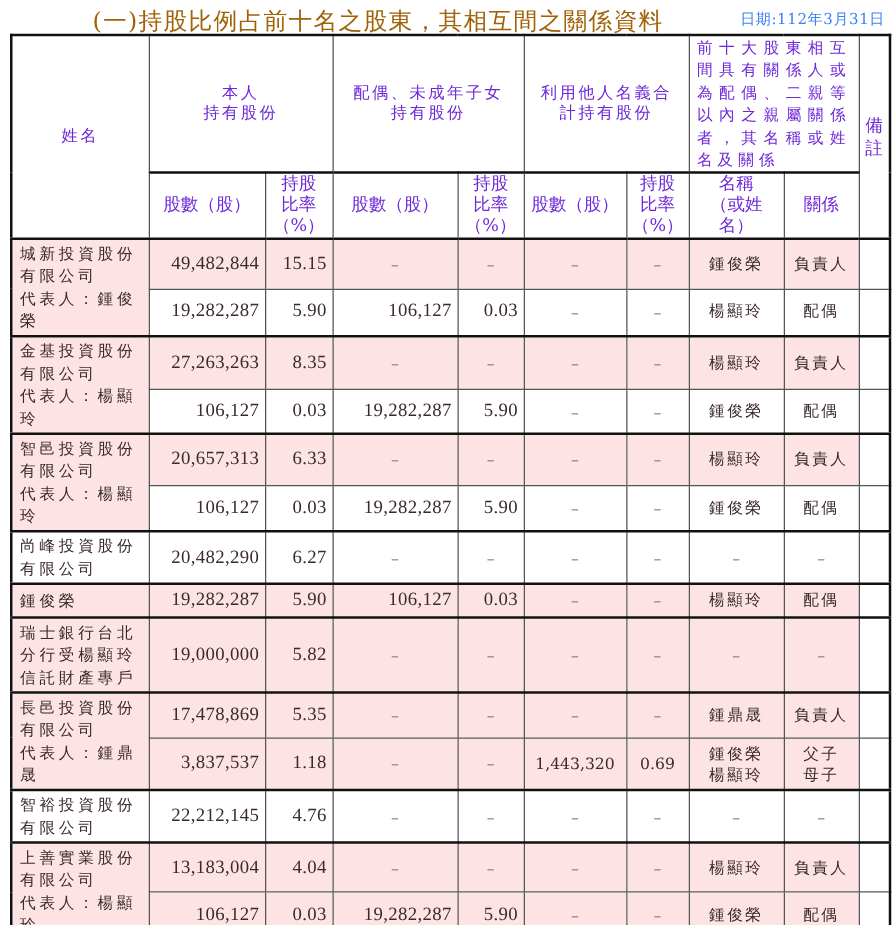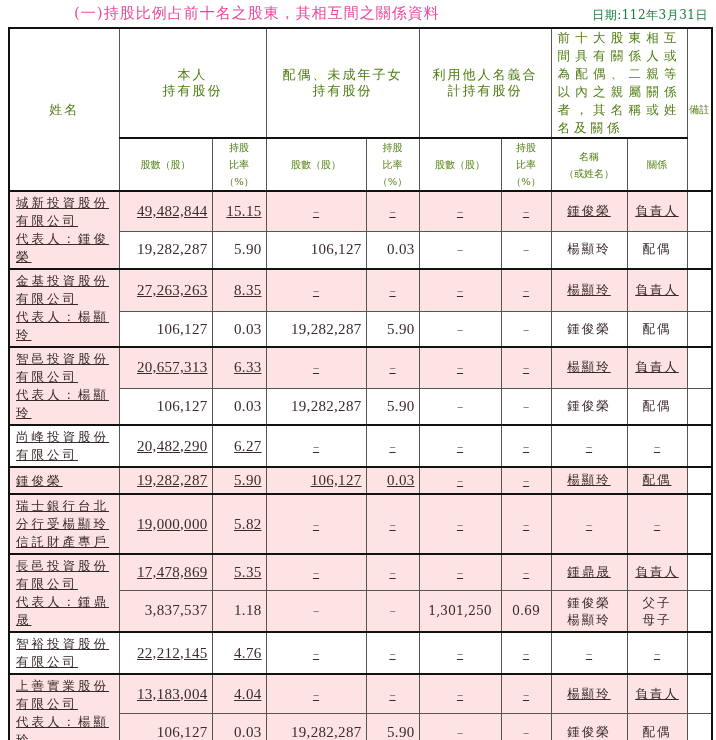--- a/index.html
+++ b/index.html
@@ -1,35 +1,35 @@
 <!DOCTYPE html>
 <html><head>
 <meta charset="utf-8">
 <style>
   html, body { margin:0; padding:0; background:#ffffff; }
   body { width:716px; height:740px; position:relative; overflow:hidden;
          font-family:"DejaVu Serif","Liberation Serif",serif; color:#3a2a2a; }
-  .title { position:absolute; left:74px; top:4px; font-size:15px; letter-spacing:1px; color:#ec4899; }
-  .date { position:absolute; right:8px; top:7px; font-size:12px; color:#15803d; letter-spacing:0.5px; }
+  .title { position:absolute; left:74px; top:4px; font-size:19px; letter-spacing:1px; color:#a16207; }
+  .date { position:absolute; right:8px; top:7px; font-size:12px; color:#3b82f6; letter-spacing:0.5px; }
   table { position:absolute; left:8px; top:27px; border-collapse:collapse; table-layout:fixed;
           width:703px; border:2.5px solid #111; }
   td, th { border:1px solid #555; font-weight:normal; font-size:12.5px; padding:0 4px;
            vertical-align:middle; overflow:hidden; }
-  th { text-align:center; color:#4d7c0f; line-height:16px; }
+  th { text-align:center; color:#6d28d9; line-height:16px; }
   .thick-b { border-bottom:2.5px solid #111; }
-  .thick-t { border-top:2.5px solid #111;text-decoration:underline; }
+  .thick-t { border-top:2.5px solid #111; }
   .num { text-align:right; font-family:"Liberation Serif","DejaVu Serif",serif; font-size:15px; letter-spacing:0.3px; }
   .ctr { text-align:center; }
   .name { text-align:left; line-height:18px; letter-spacing:3px; font-size:12.5px; padding:2px 6px; }
   .pink { background:#fde3e4; }
   .dash { color:#777; }
   .rel { letter-spacing:2px; }
   .hdr-big { letter-spacing:2px; font-size:13px; }
   .hdr-rel { text-align:justify; letter-spacing:4px; line-height:18px; padding:0 6px; font-size:12.5px; }
-  .hdr-sm { font-size:10px; line-height:17px;margin-top:12px; }
+  .hdr-sm { font-size:14px; line-height:17px;margin-top:12px; }
 </style>
 </head>
 <body>
 
 <div class="title">(一)持股比例占前十名之股東，其相互間之關係資料</div>
 <div class="date">日期:112年3月31日</div>
 
 <table>
   <colgroup>
     <col style="width:110px">
@@ -228,21 +228,21 @@
         <td class="ctr dash pink">–</td>
         <td class="ctr rel pink">鍾鼎晟</td>
         <td class="ctr rel pink">負責人</td>
         <td></td>
       </tr>
       <tr style="height: 39px;">
         <td class="num pink">3,837,537</td>
         <td class="num pink">1.18</td>
         <td class="ctr dash pink">–</td>
         <td class="ctr dash pink">–</td>
-        <td class="ctr pink">1,301,250</td>
+        <td class="ctr pink">1,443,320</td>
         <td class="ctr pink">0.69</td>
         <td class="ctr rel pink">
           <div style="line-height: 17px;">鍾俊榮</div>
           <div style="line-height: 17px;">楊顯玲</div>
         </td>
         <td class="ctr rel pink">
           <div style="line-height: 17px;">父子</div>
           <div style="line-height: 17px;">母子</div>
         </td>
         <td></td>

